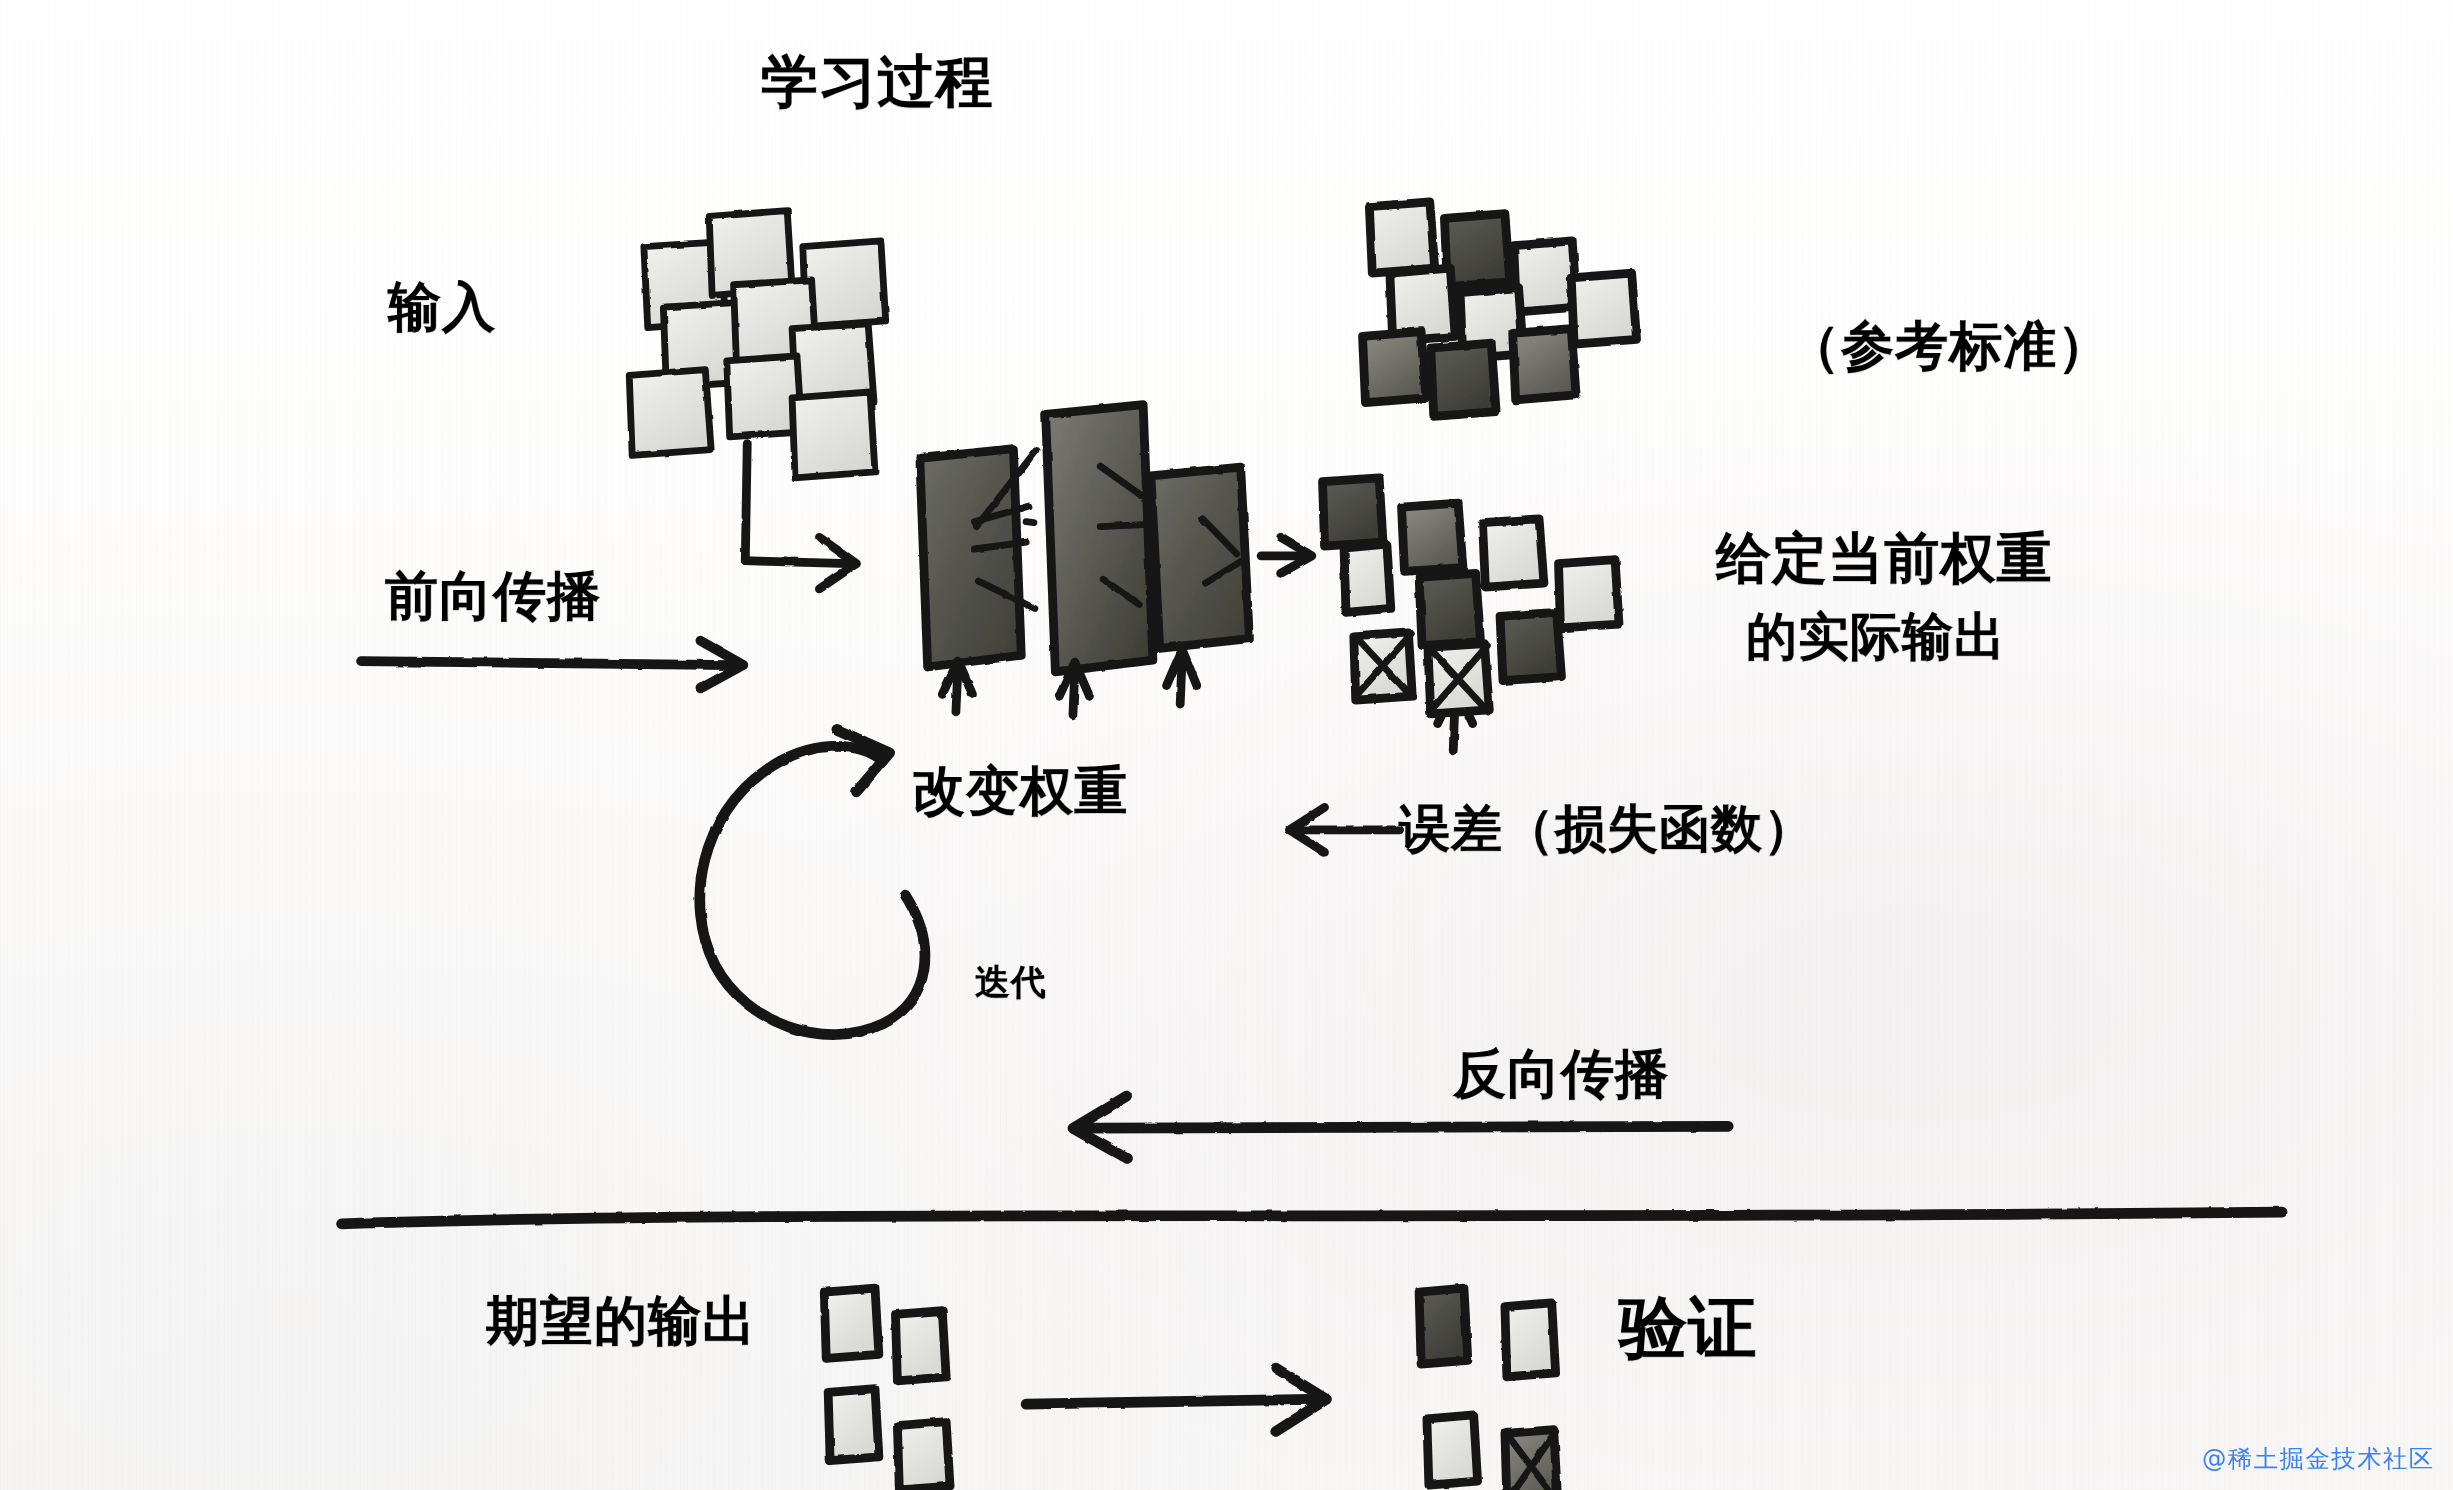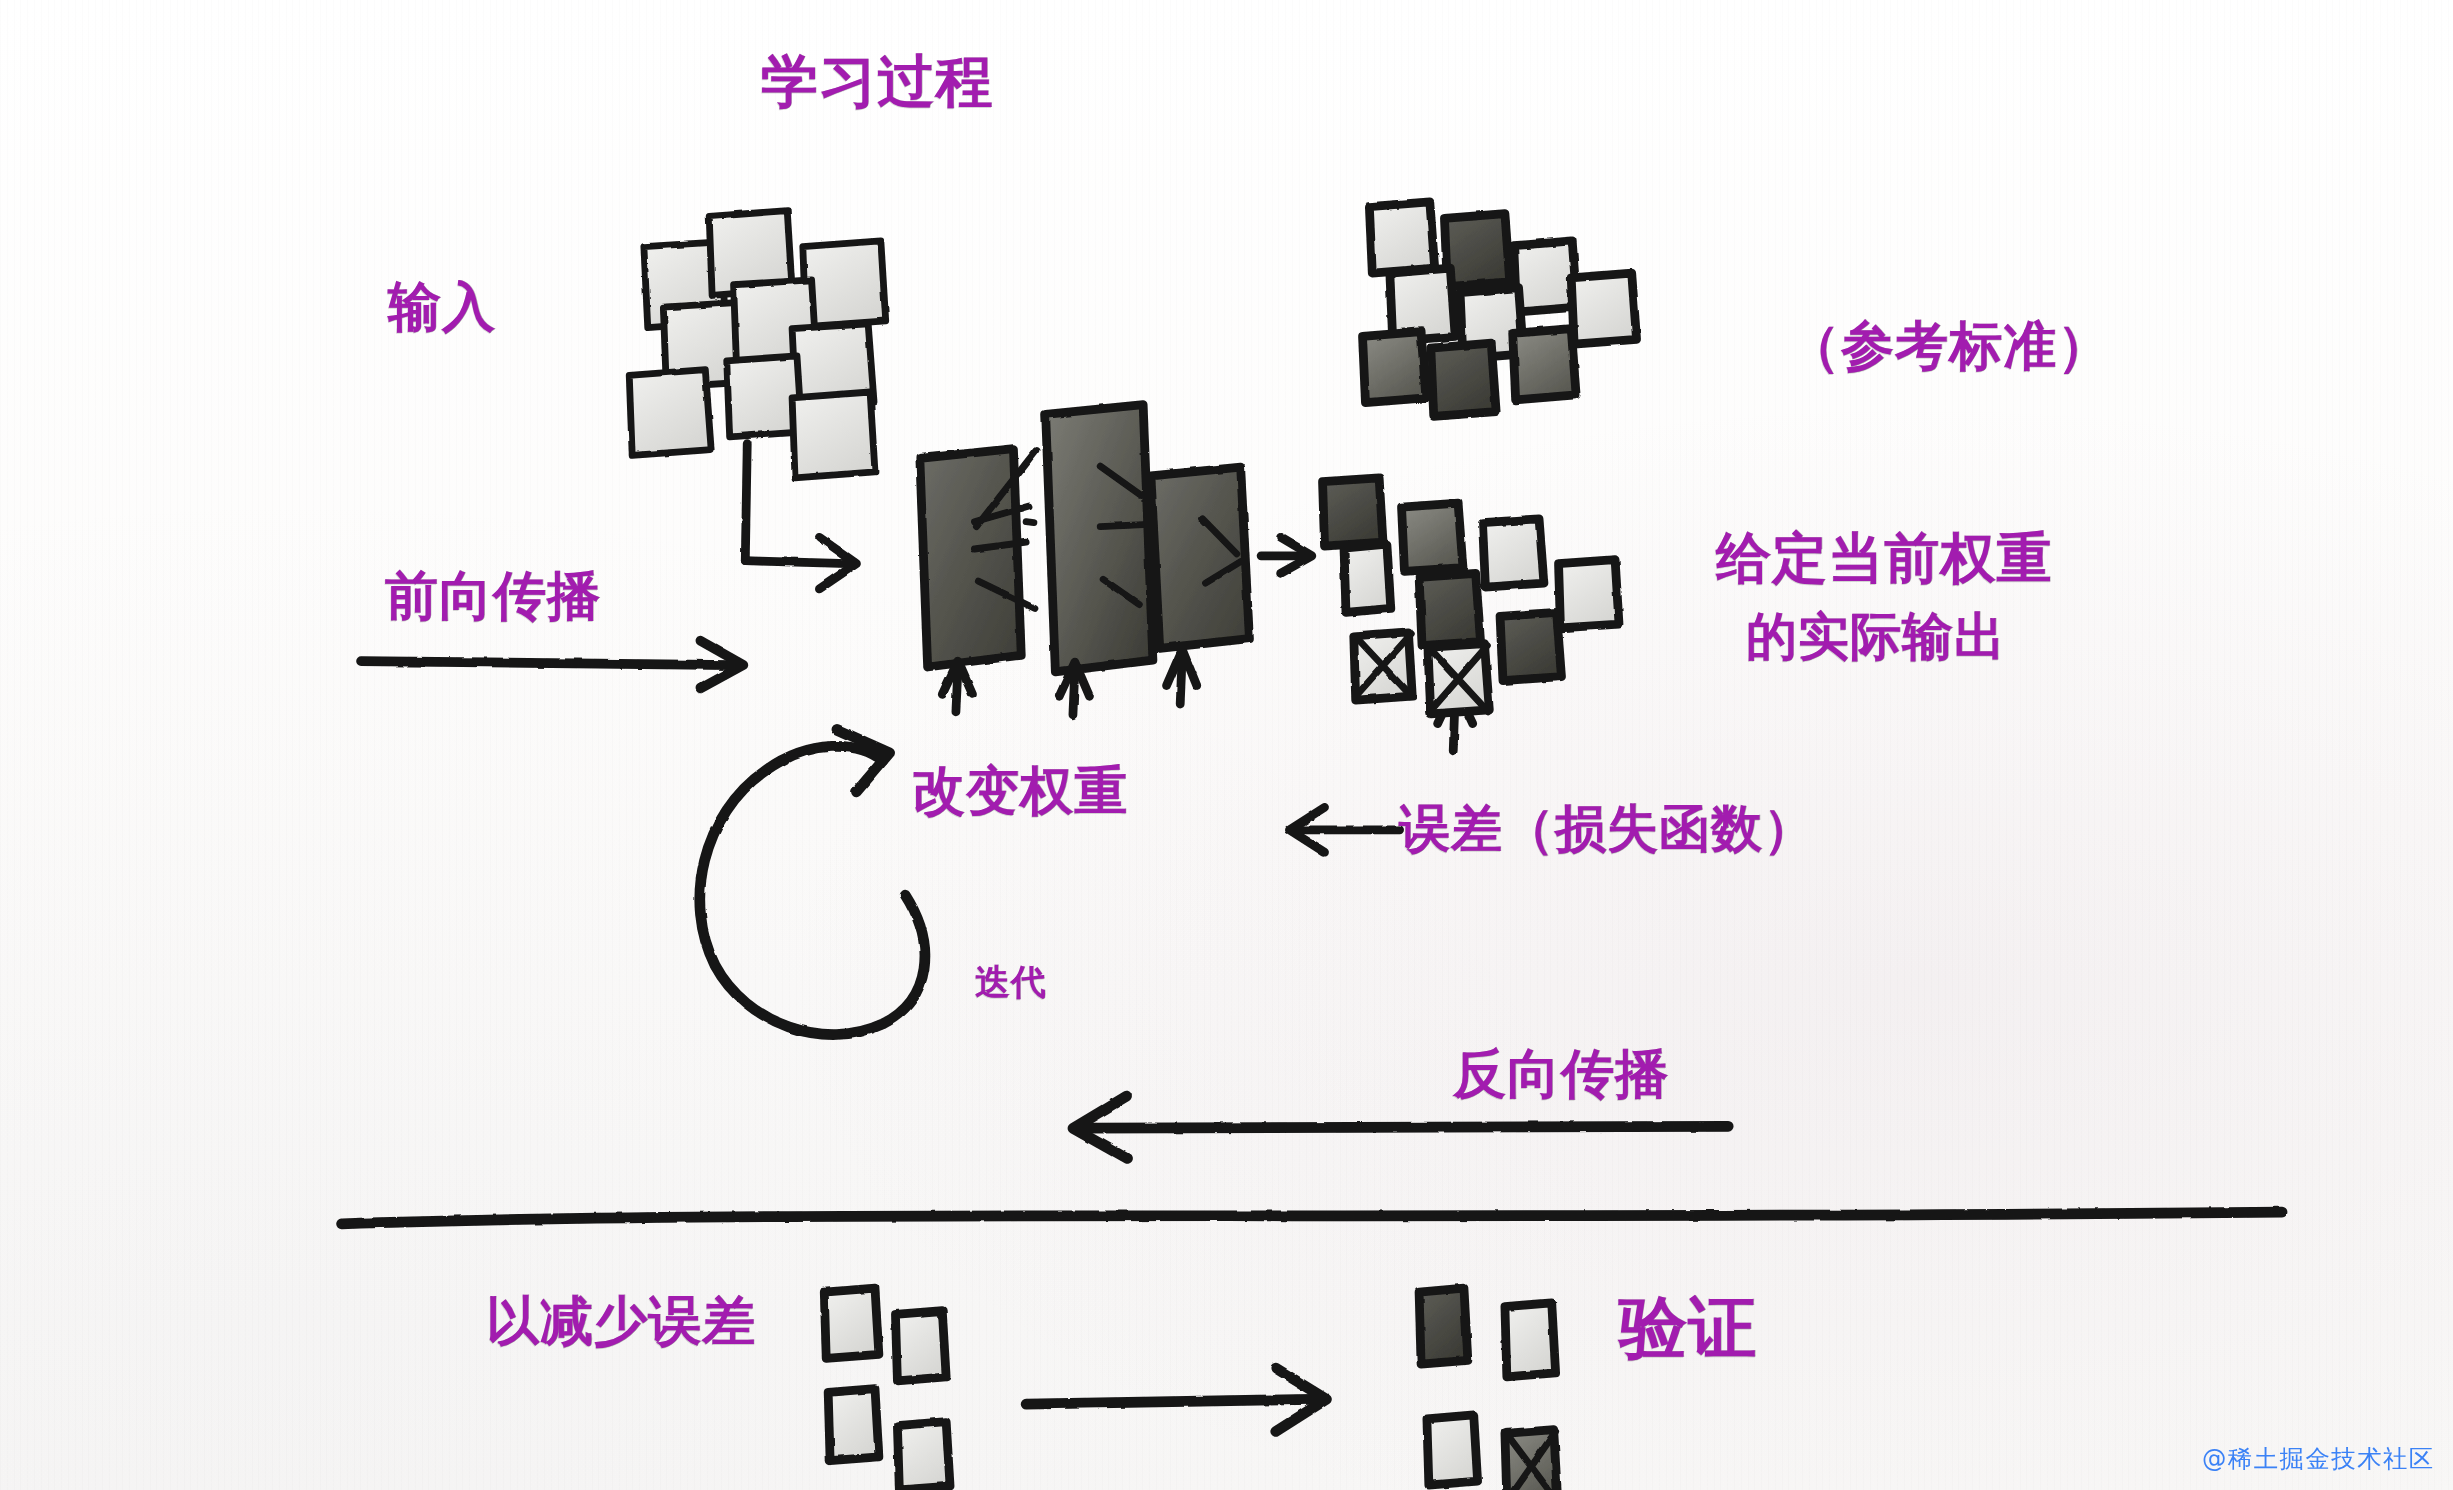--- a/index.html
+++ b/index.html
@@ -21,21 +21,21 @@
     inset: 0;
     background:
       repeating-linear-gradient(90deg, rgba(0,0,0,0.012) 0px, rgba(0,0,0,0.012) 1px, rgba(0,0,0,0) 1px, rgba(0,0,0,0) 6.8px),
       radial-gradient(ellipse at 78% 66%, rgba(178,150,170,0.10) 0%, rgba(255,255,255,0) 42%),
       radial-gradient(ellipse at 12% 88%, rgba(170,170,185,0.05) 0%, rgba(255,255,255,0) 45%),
       linear-gradient(180deg, #ffffff 0%, #fcfbfa 55%, #f8f7f6 100%);
     pointer-events: none;
   }
   .hand-text {
     position: absolute;
-    color: #a21caf;
+    color: #000000;
     font-weight: 700;
     letter-spacing: 0.02em;
     white-space: pre;
     line-height: 1.22;
     text-shadow: 0.6px 0.4px 0 rgba(20,20,20,0.30), -0.4px 0.5px 0 rgba(20,20,20,0.16);
   }
   svg.layer {
     position: absolute;
     inset: 0;
     width: 2454px;
@@ -249,20 +249,20 @@
   <div class="hand-text" style="left:1746px; top:606px; font-size:51px;">的实际输出</div>
 
   <div class="hand-text" style="left:912px; top:759px; font-size:53px;">改变权重</div>
 
   <div class="hand-text" style="left:1399px; top:798px; font-size:51px;">误差（损失函数）</div>
 
   <div class="hand-text" style="left:975px; top:961px; font-size:35px;">迭代</div>
 
   <div class="hand-text" style="left:1453px; top:1042px; font-size:53px;">反向传播</div>
 
-  <div class="hand-text" style="left:486px; top:1289px; font-size:53px;">以减少误差</div>
+  <div class="hand-text" style="left:486px; top:1289px; font-size:53px;">期望的输出</div>
 
   <div class="hand-text" style="left:1619px; top:1287px; font-size:68px;">验证</div>
 
   <div class="watermark" style="left:2202px; top:1443px;">@稀土掘金技术社区</div>
 
 </div>
 
 
 </body></html>

